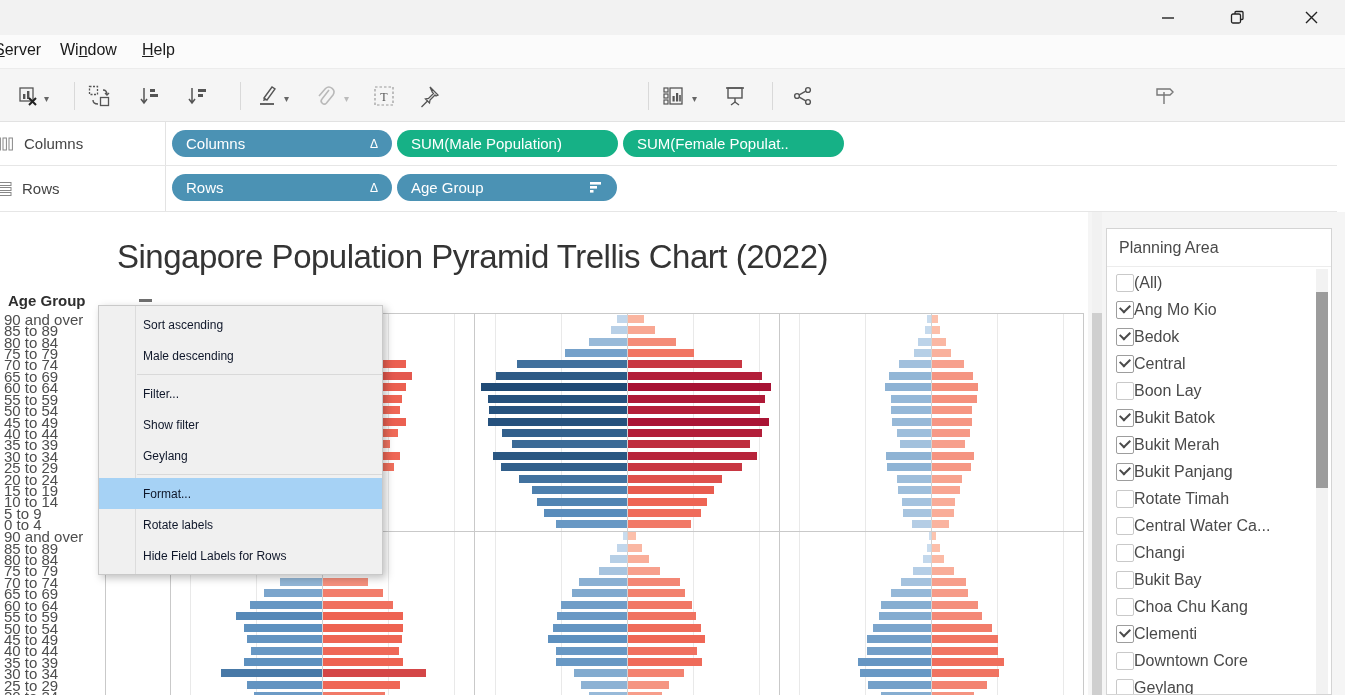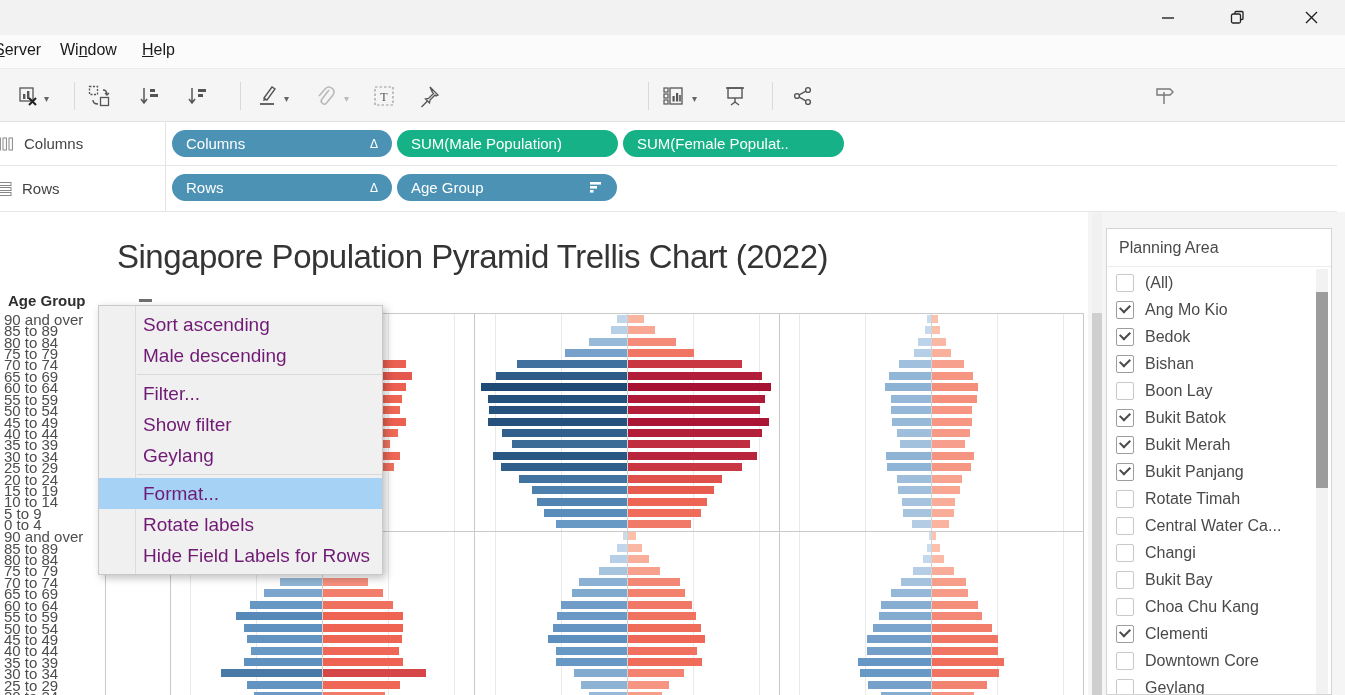--- a/index.html
+++ b/index.html
@@ -40,40 +40,40 @@
   .agelabels{position:absolute;left:0;top:0;width:104px;height:483px;overflow:hidden;}
   .agelabel{position:absolute;left:4px;font-size:15px;color:#4d4d4d;white-space:nowrap;transform:translateY(-50%);}
   .gline{position:absolute;width:1px;background:#e9e9e9;}
   .gline.axis{background:#d2d2d2;}
   .pborder{position:absolute;background:#c9c9c9;}
   .bar{position:absolute;height:8px;}
   
   .ctxmenu{position:absolute;left:98px;top:305px;width:285px;background:#f0f0f0;border:1px solid #c9c9c9;
            box-sizing:border-box;box-shadow:3px 3px 8px rgba(0,0,0,.25);z-index:60;padding:3px 0;}
   .ctxgutter{position:absolute;left:36px;top:0;bottom:0;width:1px;background:#dcdcdc;}
-  .ctxitem{position:relative;height:31px;display:flex;align-items:center;font-size:19px;color:#701a75;padding-left:44px;cursor:default;}
+  .ctxitem{position:relative;height:31px;display:flex;align-items:center;font-size:12px;color:#0f172a;padding-left:44px;cursor:default;}
   .ctxitem.hl{background:#a6d2f5;}
   .ctxitem .gico{position:absolute;left:9px;top:7px;}
   .ctxsep{height:1px;background:#d9d9d9;margin:3px 0 3px 38px;}
   
   .sidebar{position:absolute;left:1088px;top:212px;width:257px;height:483px;background:#f5f5f5;}
   .vscroll{position:absolute;left:4px;top:0;width:10px;height:483px;background:#f1f1f1;}
   .vscroll .thumb{position:absolute;left:0;width:10px;background:#cfcfcf;}
   .filtercard{position:absolute;left:18px;top:16px;width:226px;height:467px;background:#fff;
               border:1px solid #d4d4d4;box-sizing:border-box;overflow:hidden;}
   .fchead{height:37px;border-bottom:1px solid #ececec;display:flex;align-items:center;padding-left:12px;
           font-size:16px;color:#4a4a4a;}
   .fcscroll{position:absolute;right:3px;top:40px;width:12px;bottom:0;background:#f2f2f2;}
   .fcscroll .thumb{position:absolute;left:0;width:12px;background:#9c9c9c;}
   .fitem{position:absolute;left:0;width:200px;height:27px;display:flex;align-items:center;}
   .cb{width:16px;height:16px;border:1px solid #c9c9c9;border-radius:2px;background:#fff;margin-left:9px;position:relative;flex:none;}
   .cb.checked{border-color:#9d9d9d;}
   .cb.checked::after{content:"";position:absolute;left:3px;top:2px;width:8px;height:5px;
                      border-left:2px solid #4a4a4a;border-bottom:2px solid #4a4a4a;transform:rotate(-45deg);}
-  .fitem .ftext{margin-left:11px;font-size:16px;color:#4a4a4a;white-space:nowrap;}
+  .fitem .ftext{font-size:16px;color:#4a4a4a;white-space:nowrap;}
   svg{display:block;}
 </style>
 </head>
 <body>
 
 <div class="app">
 
   <div class="titlebar">
     <div class="winbtn" style="left:1145px;">
       <svg width="14" height="14" viewBox="0 0 14 14">
@@ -580,21 +580,21 @@
           <div class="fitem" style="top: 67px;">
             <span class="cb checked"></span>
             <span class="ftext">Ang Mo Kio</span>
           </div>
           <div class="fitem" style="top: 94px;">
             <span class="cb checked"></span>
             <span class="ftext">Bedok</span>
           </div>
           <div class="fitem" style="top: 121px;">
             <span class="cb checked"></span>
-            <span class="ftext">Bishan</span>
+            <span class="ftext">Central</span>
           </div>
           <div class="fitem" style="top: 148px;">
             <span class="cb"></span>
             <span class="ftext">Boon Lay</span>
           </div>
           <div class="fitem" style="top: 175px;">
             <span class="cb checked"></span>
             <span class="ftext">Bukit Batok</span>
           </div>
           <div class="fitem" style="top: 202px;">

